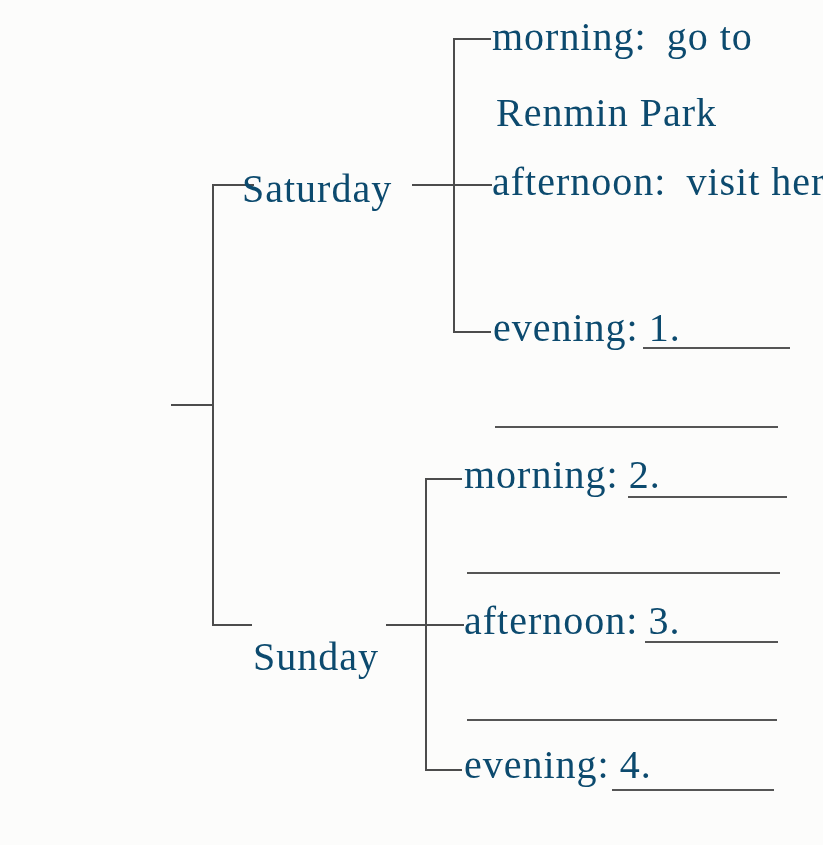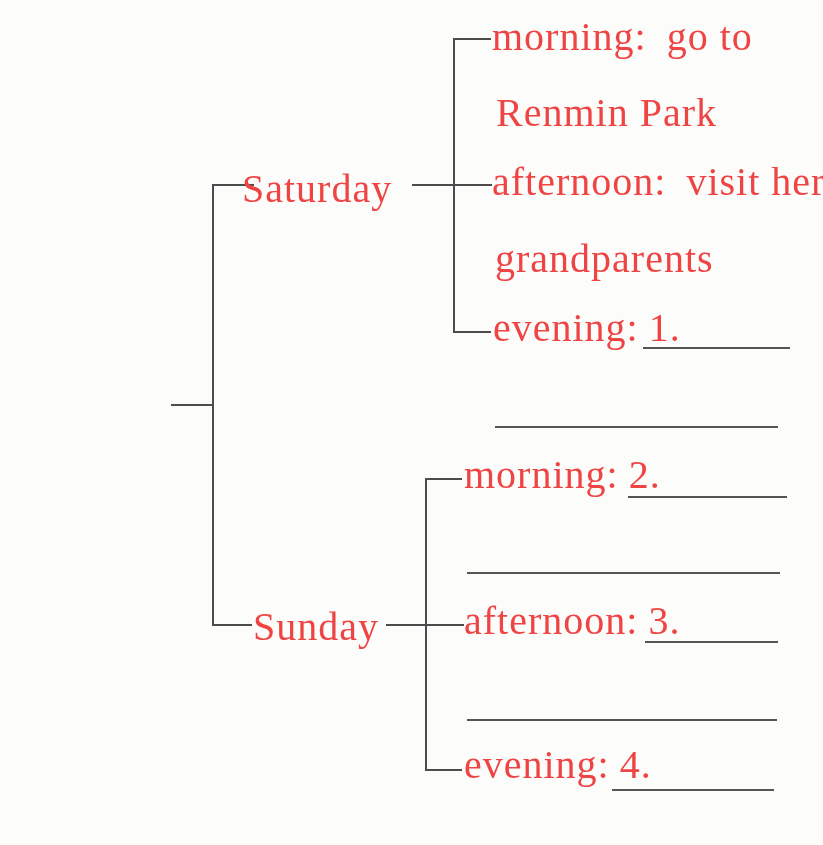--- a/index.html
+++ b/index.html
@@ -14,34 +14,34 @@
     position: relative;
     width: 823px; height: 845px;
     background: #fcfcfb;
   }
   .txt {
     position: absolute;
     font-size: 40px;
     line-height: 1.05;
     letter-spacing: 1px;
     white-space: nowrap;
-    color: #ef4444;
+    color: #0c4a6e;
   }
   .row { display: flex; align-items: baseline; }
   .val { margin-left: 20px; }
   .num { margin-left: 10px; }
   .line { position: absolute; background: #4c4c4c; }
   .h { height: 2px; }
   .v { width: 2px; }
   .blank { position: absolute; height: 2px; background: #555555; }
 
   
   .pos-root          { left: 15px;  top: 386px; }
   .pos-saturday      { left: 242px; top: 168px; }
-  .pos-sunday        { left: 253px; top: 606px; }
+  .pos-sunday        { left: 253px; top: 636px; }
   .pos-sat-morning   { left: 492px; top: 16px; }
   .pos-sat-morning2  { left: 496px; top: 92px; text-align: center; }
   .pos-sat-afternoon { left: 492px; top: 161px; }
   .pos-sat-afternoon2{ left: 495px; top: 238px; }
   .pos-sat-evening   { left: 493px; top: 307px; }
   .pos-sun-morning   { left: 464px; top: 454px; }
   .pos-sun-afternoon { left: 464px; top: 600px; }
   .pos-sun-evening   { left: 464px; top: 744px; }
 
   
@@ -87,21 +87,20 @@
   <div class="txt row pos-sat-morning">
     <span>morning:</span>
     <span class="val">go to</span>
   </div>
   <div class="txt pos-sat-morning2">Renmin Park</div>
 
   <div class="txt row pos-sat-afternoon">
     <span>afternoon:</span>
     <span class="val">visit her</span>
   </div>
-  <div class="txt pos-sat-afternoon2">grandparents</div>
 
   <div class="txt row pos-sat-evening">
     <span>evening:</span>
     <span class="num">1.</span>
   </div>
   <div class="blank bl-1"></div>
   <div class="blank bl-1-cont"></div>
 
   <div class="txt pos-sunday">Sunday</div>
   <div class="line h ln-sun-right"></div>

